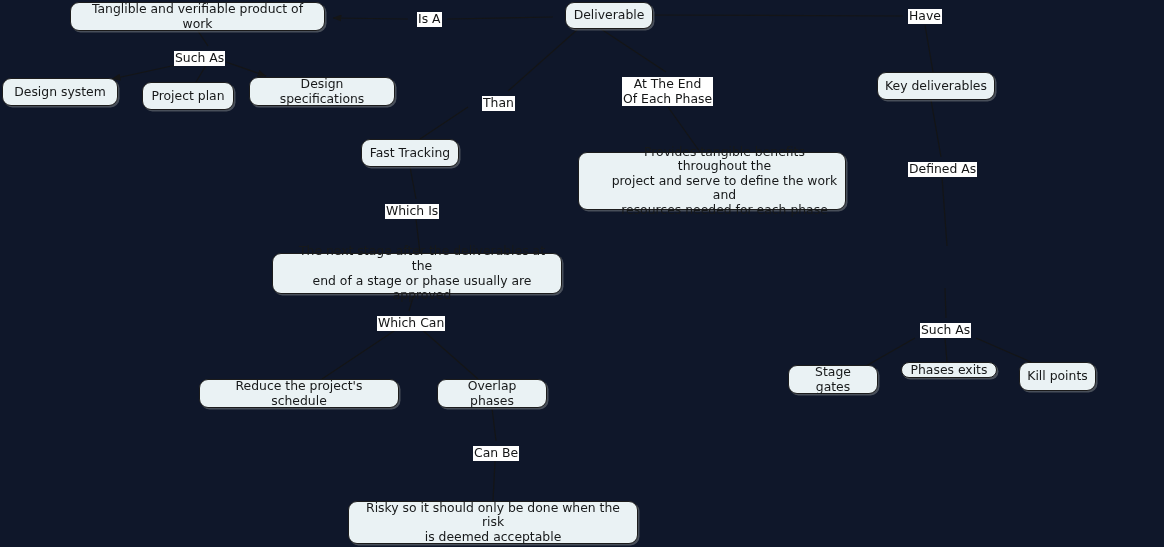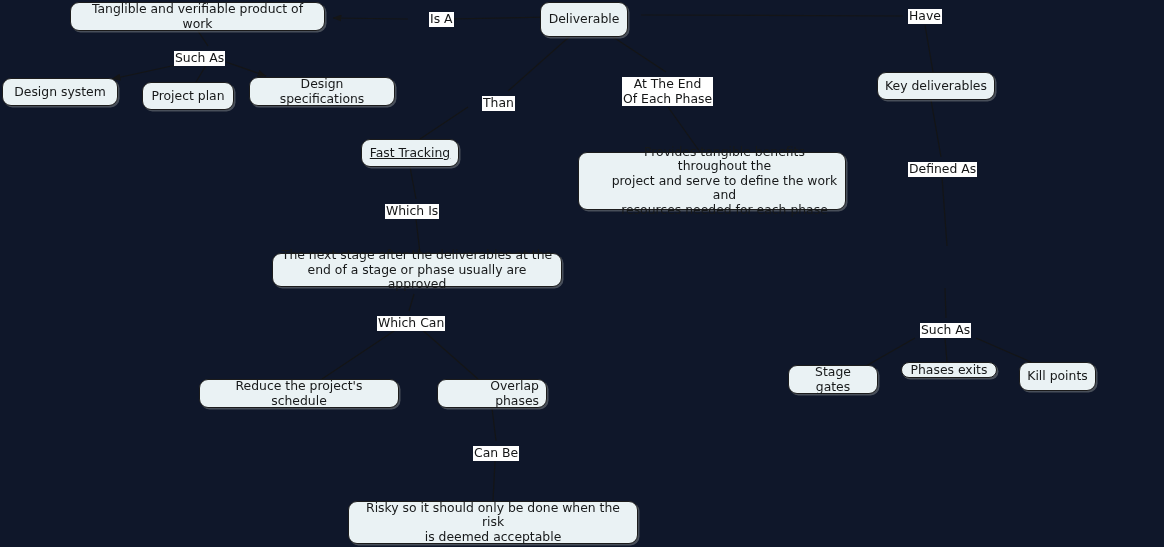--- a/index.html
+++ b/index.html
@@ -106,54 +106,54 @@
       <path d="M 915 338 L 866 366"></path>
 
       <path d="M 945 338 L 947 362"></path>
 
       <path d="M 976 338 L 1031 362"></path>
     </g>
   </svg>
 
   <div class="node" style="left:70px; top:2px; width:255px; height:29px;">Tanglible and verifiable product of work</div>
 
-  <div class="node" style="left:540px; top:2px; width:88px; height:35px;">Deliverable</div>
+  <div class="node" style="left:565px; top:2px; width:88px; height:27px;">Deliverable</div>
 
   <div class="node" style="left:2px; top:78px; width:116px; height:28px;">Design system</div>
 
   <div class="node" style="left:142px; top:82px; width:92px; height:28px;">Project plan</div>
 
   <div class="node" style="left:877px; top:72px; width:118px; height:28px;">Key deliverables</div>
 
   <div class="node" style="left:249px; top:77px; width:146px; height:29px;">Design specifications</div>
 
-  <div class="node" style="left:361px; top:139px; width:98px; height:28px;text-decoration:underline;">Fast Tracking</div>
+  <div class="node" style="left:361px; top:139px; width:98px; height:28px;">Fast Tracking</div>
 
   <div class="node" style="left:578px; top:152px; width:268px; height:58px;padding-left:32px;">Provides tangible benefits throughout the
 project and serve to define the work and
 resources needed for each phase</div>
 
 
-  <div class="node" style="left:272px; top:253px; width:290px; height:34px;">The next stage after the deliverables at the
+  <div class="node" style="left:272px; top:253px; width:290px; height:41px;padding-left:17px;">The next stage after the deliverables at the
 end of a stage or phase usually are approved</div>
 
   <div class="node" style="left:788px; top:365px; width:90px; height:29px;">Stage gates</div>
 
   <div class="node" style="left:901px; top:362px; width:96px; height:16px;">Phases exits</div>
 
   <div class="node" style="left:1019px; top:362px; width:77px; height:29px;">Kill points</div>
 
   <div class="node" style="left:199px; top:379px; width:200px; height:29px;">Reduce the project's schedule</div>
 
-  <div class="node" style="left:437px; top:379px; width:110px; height:29px;text-align:right;">Overlap phases</div>
+  <div class="node" style="left:437px; top:379px; width:110px; height:29px;">Overlap phases</div>
 
   <div class="node" style="left:348px; top:501px; width:290px; height:43px;">Risky so it should only be done when the risk
 is deemed acceptable</div>
 
-  <div class="edge-label" style="left:417px; top:12px;margin-left:12px;">Is A</div>
+  <div class="edge-label" style="left:417px; top:12px;">Is A</div>
 
   <div class="edge-label" style="left:174px; top:51px;">Such As</div>
 
   <div class="edge-label" style="left:482px; top:96px;">Than</div>
 
   <div class="edge-label" style="left:622px; top:77px;">At The End
 Of Each Phase</div>
 
   <div class="edge-label" style="left:908px; top:9px;">Have</div>
 

